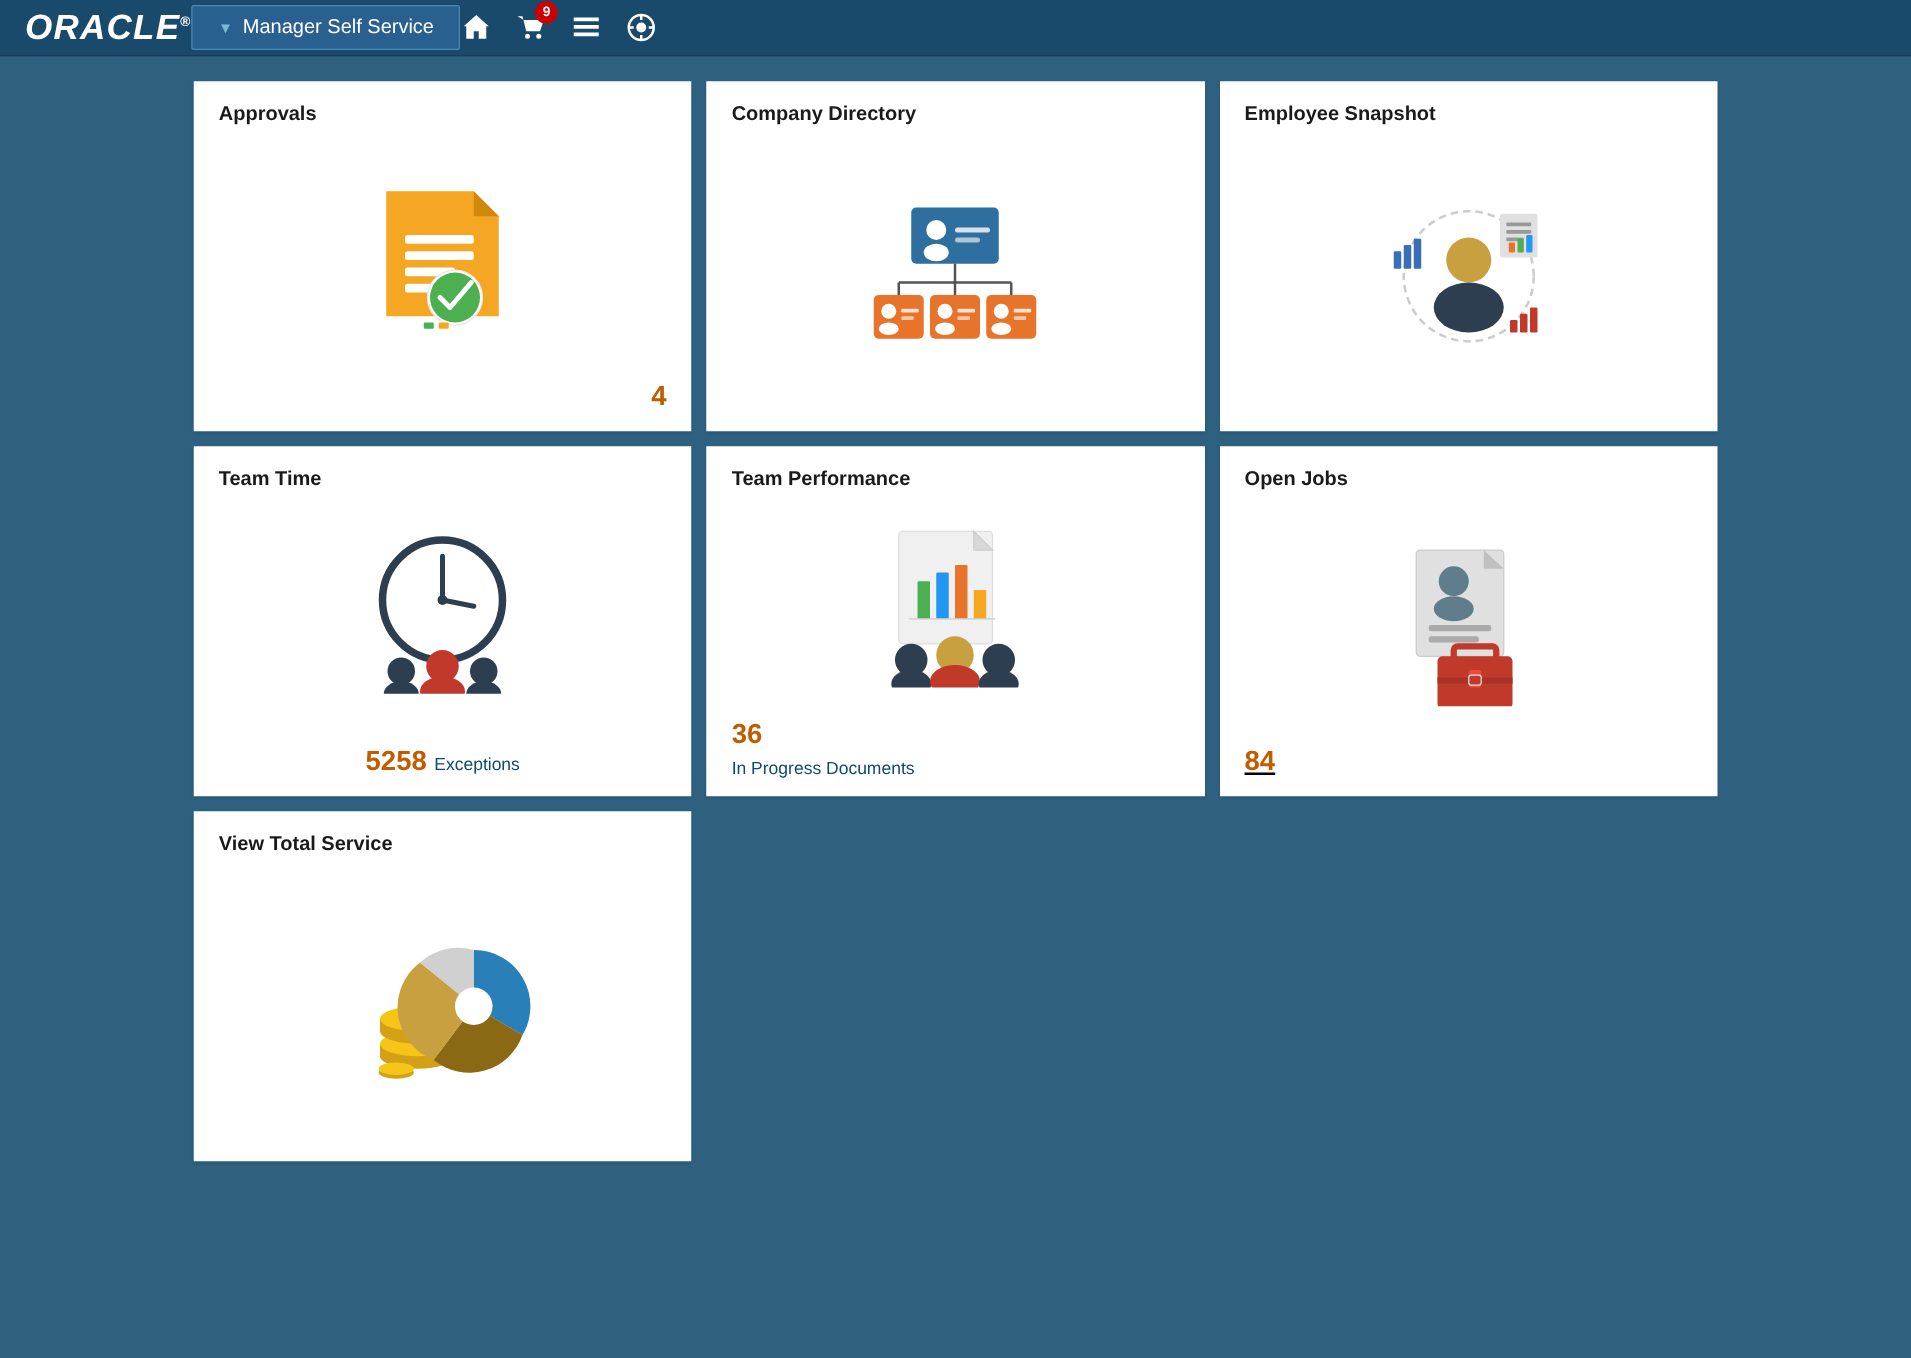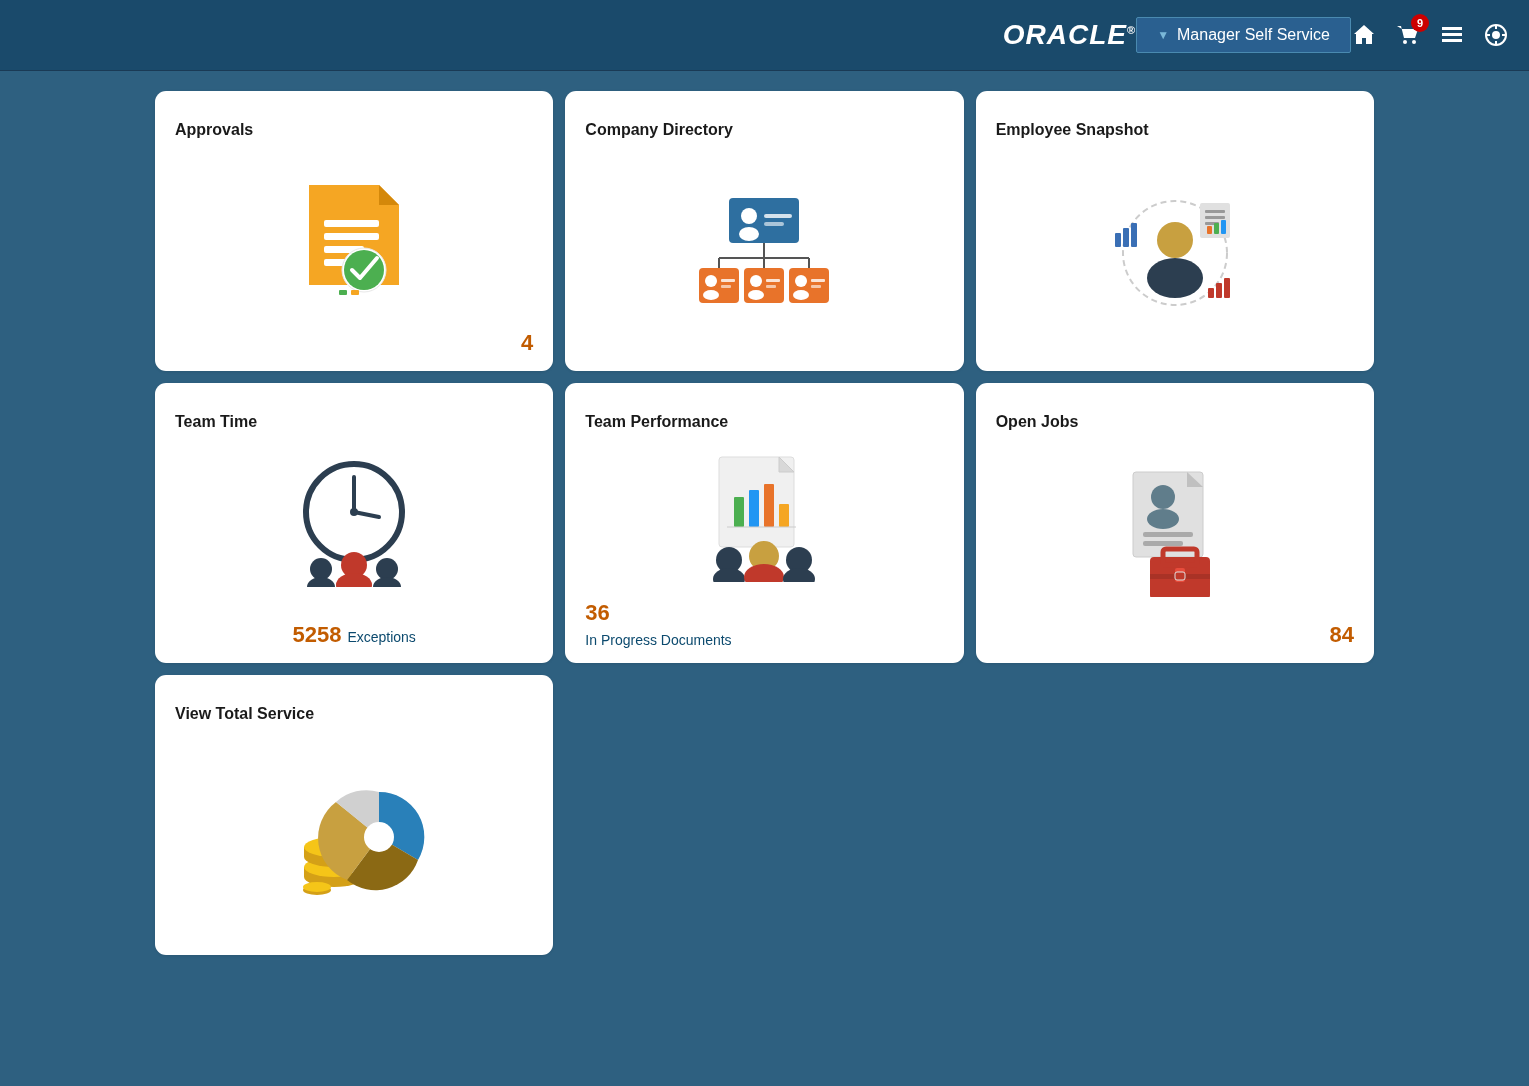--- a/index.html
+++ b/index.html
@@ -7,24 +7,24 @@
       font-family: Arial, sans-serif;
       background-color: #2e6080;
       width: 1529px;
       min-height: 1086px;
       overflow-x: hidden;
     }
 
     
     .header {
       background-color: #1a4a6b;
-      height: 71px;
-      display: flex;
-      align-items: center;
-      justify-content: flex-end;
+      height: 45px;
+      display: flex;
+      align-items: center;
+      justify-content: flex-start;
       padding: 0 20px;
       border-bottom: 1px solid #1a3a55;
     }
 
     .oracle-logo {
       color: white;
       font-size: 28px;
       font-weight: bold;
       letter-spacing: 1px;
       font-style: italic;
@@ -93,22 +93,22 @@
     }
 
     .tiles-grid {
       display: grid;
       grid-template-columns: repeat(3, 1fr);
       gap: 12px;
     }
 
     .tile {
       background: white;
-      border-radius: 11px;
-      padding: 30px 20px 15px;
+      border-radius: 0;
+      padding: 18px 20px 15px;
       min-height: 280px;
       display: flex;
       flex-direction: column;
       cursor: pointer;
       position: relative;
       box-shadow: 0 1px 3px rgba(0,0,0,0.1);
     }
 
     .tile-title {
       font-size: 16px;
@@ -381,21 +381,21 @@
           <rect x="38" y="74" width="40" height="5" fill="#aaa" rx="2"></rect>
 
           <rect x="45" y="90" width="60" height="42" rx="4" fill="#c0392b"></rect>
           <rect x="58" y="82" width="34" height="16" rx="3" fill="none" stroke="#c0392b" stroke-width="5"></rect>
           <rect x="45" y="107" width="60" height="5" fill="#a93226"></rect>
           <rect x="70" y="101" width="10" height="14" rx="2" fill="#e74c3c"></rect>
 
           <rect x="70" y="105" width="10" height="8" rx="2" fill="#c0392b" stroke="#e0e0e0" stroke-width="1"></rect>
         </svg>
       </div>
-      <div style="display:flex; justify-content:flex-end;">
+      <div style="display:flex; justify-content:flex-start;text-decoration:underline;">
         <span class="tile-count">84</span>
       </div>
     </div>
 
     <div class="tile">
       <div class="tile-title">View Total Service</div>
       <div class="tile-icon-area">
         <svg width="150" height="130" viewBox="0 0 150 130">
 
           <ellipse cx="55" cy="105" rx="30" ry="10" fill="#d4a017"></ellipse>

